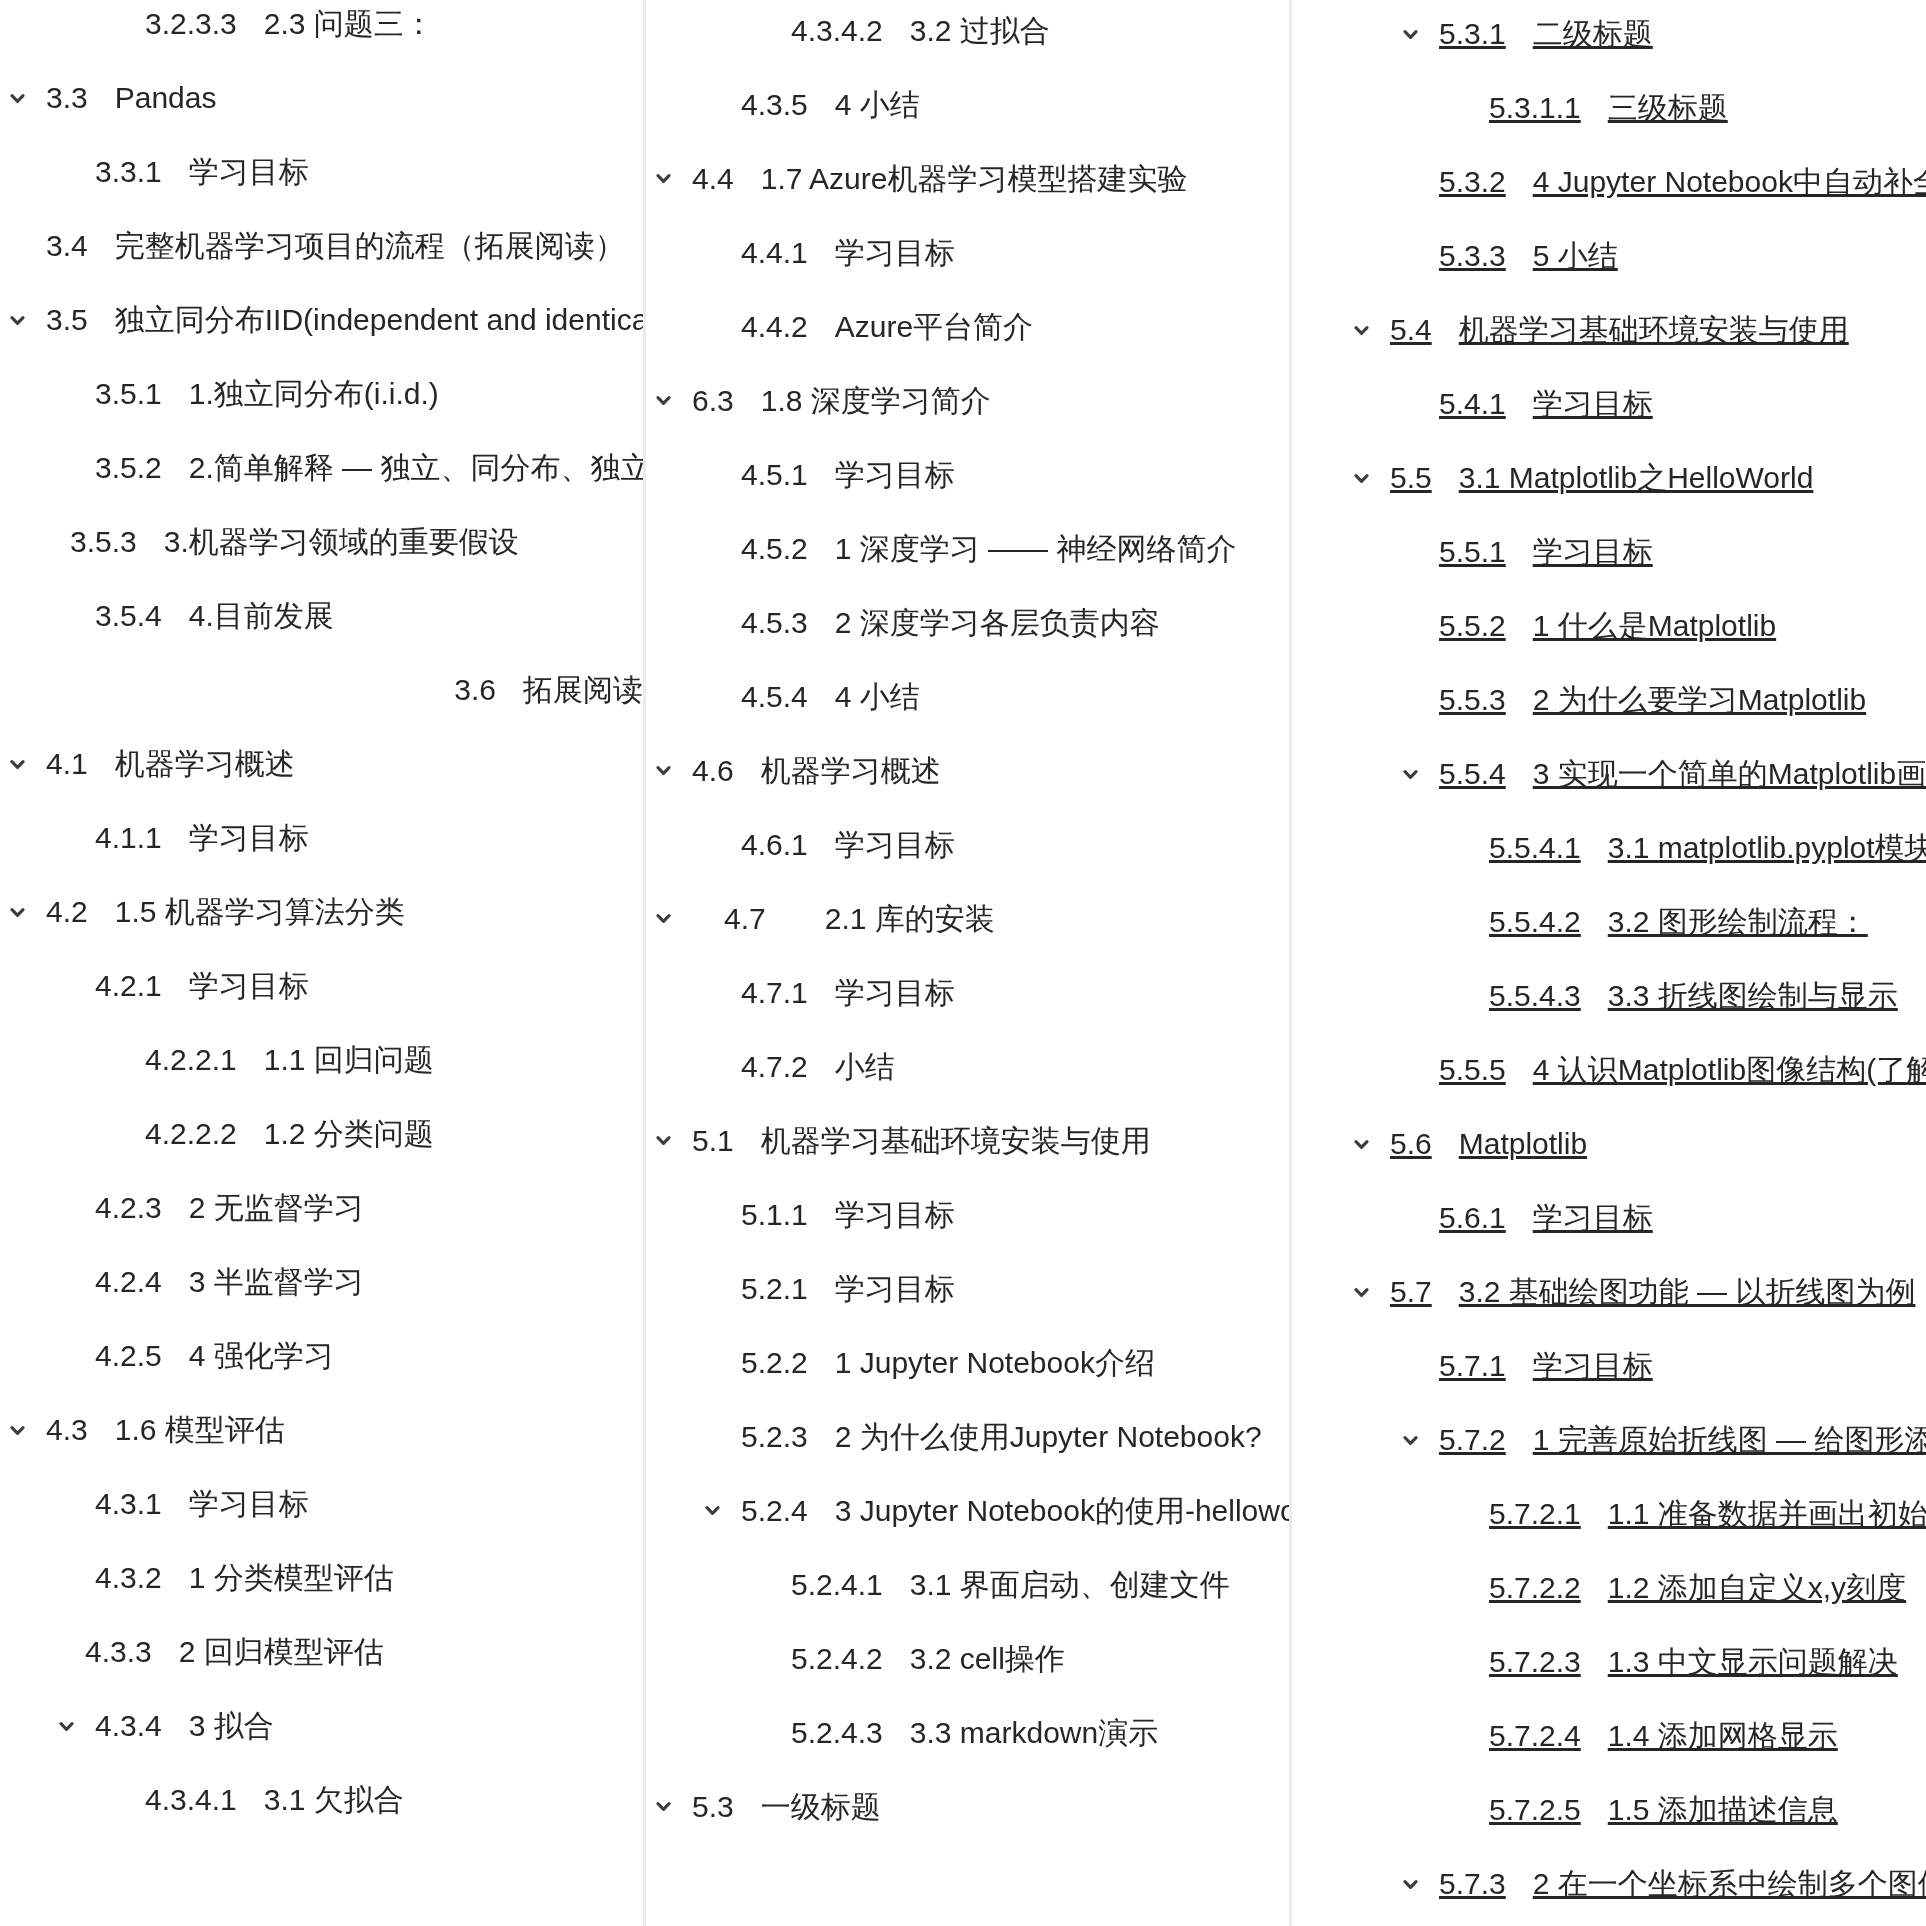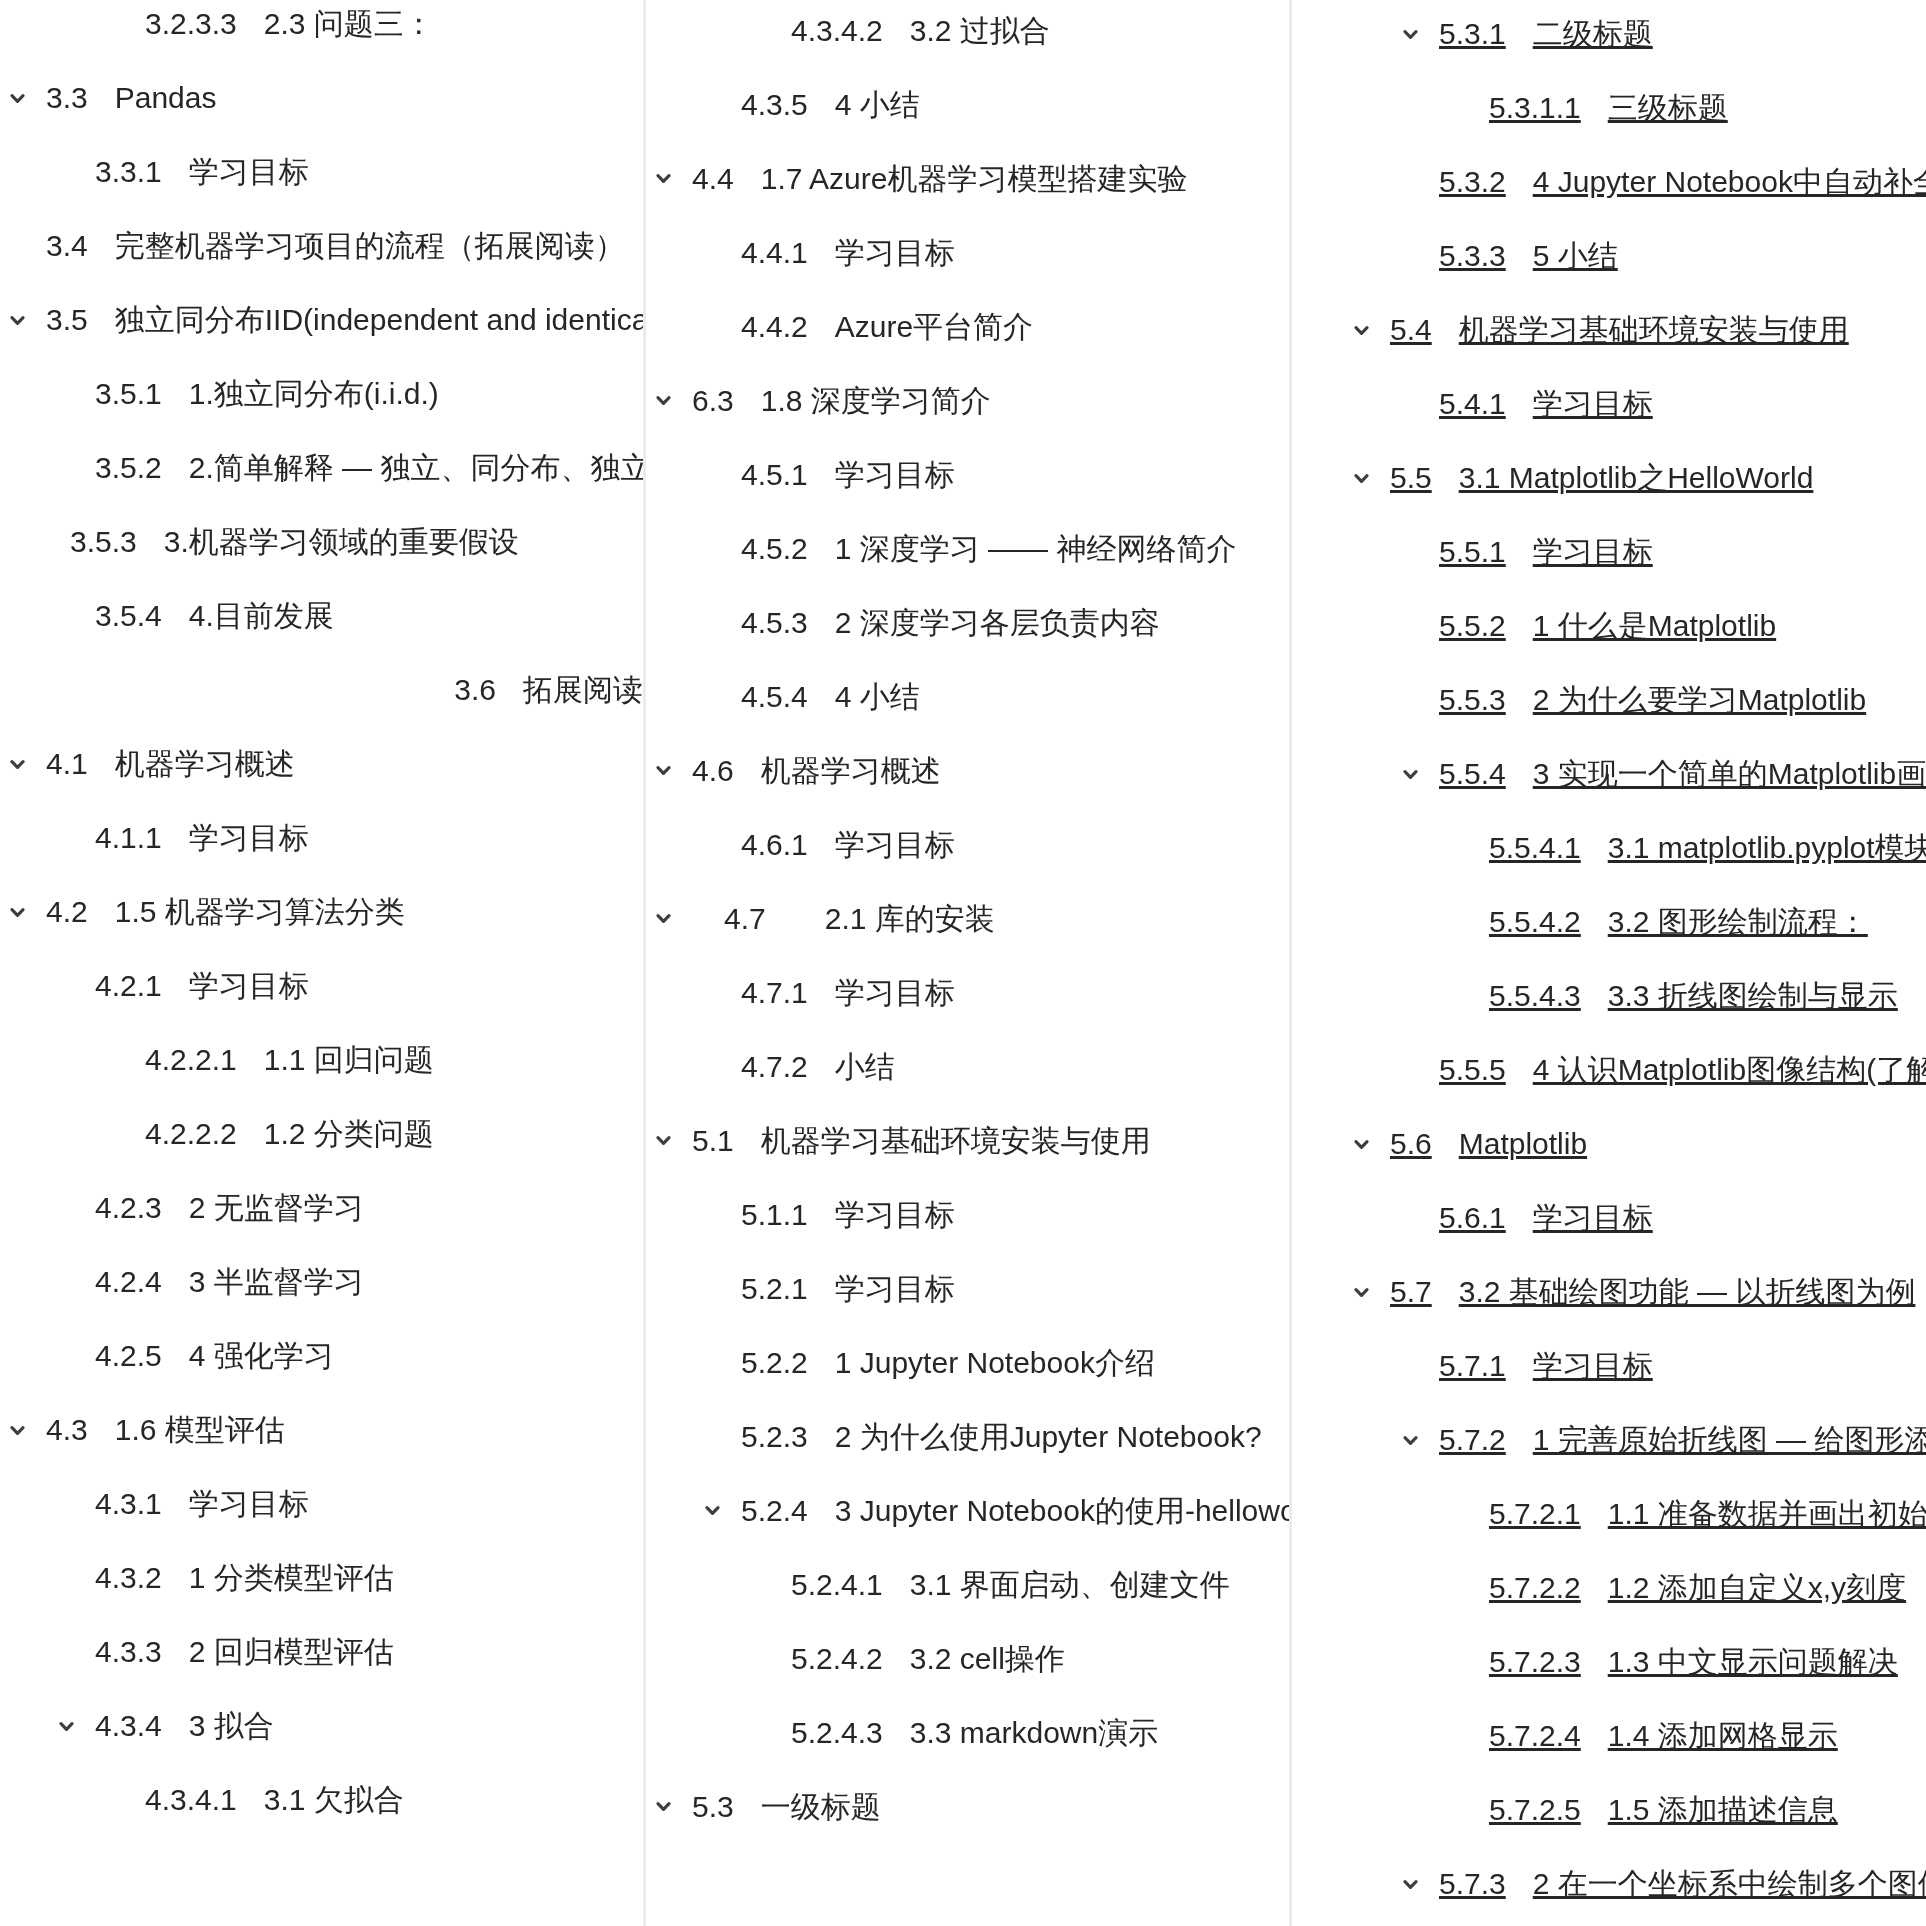--- a/index.html
+++ b/index.html
@@ -155,21 +155,21 @@
         <div class="row" style="padding-left: 49px;">
           <span class="chev"></span>
           <span class="num">4.3.1</span>
           <span class="title">学习目标</span>
         </div>
         <div class="row" style="padding-left: 49px;">
           <span class="chev"></span>
           <span class="num">4.3.2</span>
           <span class="title">1 分类模型评估</span>
         </div>
-        <div class="row" style="padding-left: 49px;">
+        <div class="row" style="padding-left: 39px;">
           <span class="chev"></span>
           <span class="num">4.3.3</span>
           <span class="title">2 回归模型评估</span>
         </div>
         <div class="row" style="padding-left: 49px;">
           <span class="chev">
             <svg width="19" height="19" viewBox="0 0 24 24" fill="none" stroke="#3d3d3d" stroke-width="4" stroke-linecap="round" stroke-linejoin="round">
               <path d="M5 8.5 L12 15.5 L19 8.5"></path>
             </svg>
           </span>

